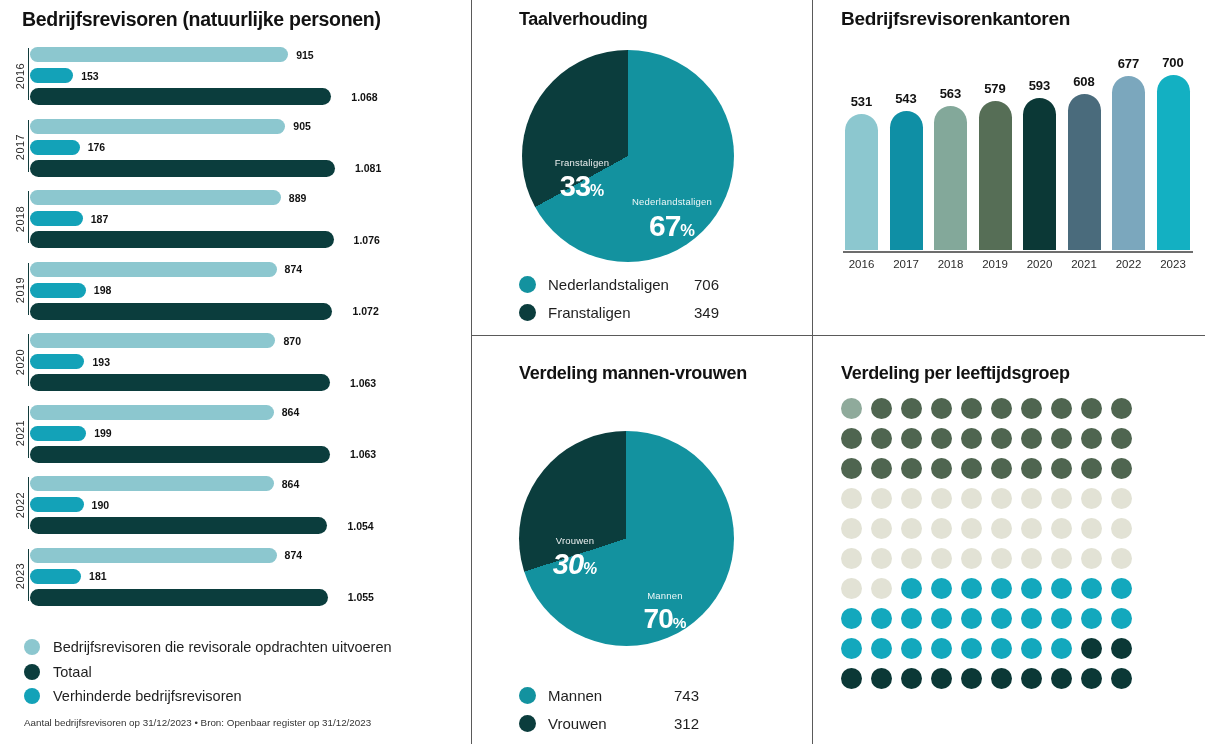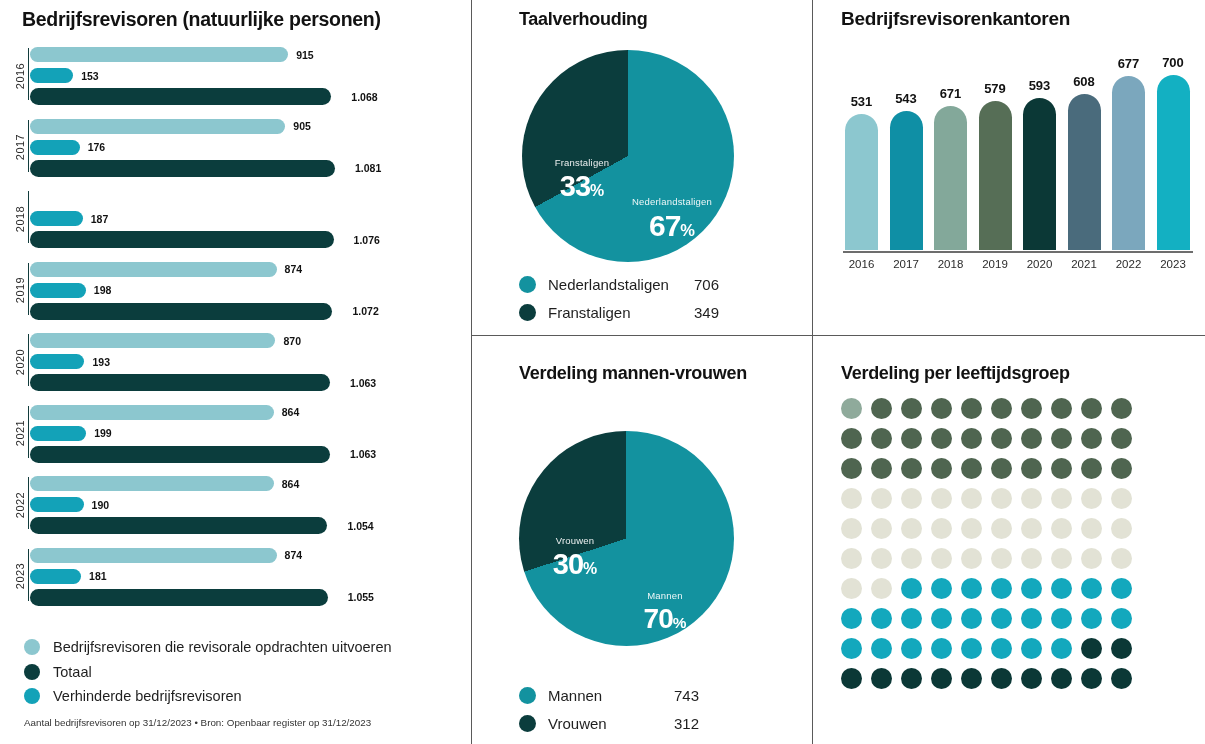--- a/index.html
+++ b/index.html
@@ -126,20 +126,24 @@
             <div class="blabel">176</div>
           </div>
           <div class="brow r2">
             <div class="bar" style="width:305px;background:#0b3d3d;"></div>
             <div class="blabel">1.081</div>
           </div>
         </div>
         <div class="year-group">
           <div class="year-label">2018</div>
           <div class="year-axis"></div>
+          <div class="brow r0">
+            <div class="bar" style="width:250.82793709528215px;background:#8cc7cf;"></div>
+            <div class="blabel">889</div>
+          </div>
           <div class="brow r1">
             <div class="bar" style="width:52.76133209990749px;background:#13a2b8;"></div>
             <div class="blabel">187</div>
           </div>
           <div class="brow r2">
             <div class="bar" style="width:303.5892691951896px;background:#0b3d3d;"></div>
             <div class="blabel">1.076</div>
           </div>
         </div>
         <div class="year-group">
@@ -267,21 +271,21 @@
           <span class="lval">349</span>
         </div>
       </div>
   </div>
 
   <div id="mid-bot">
     <div class="panel-title">Verdeling mannen-vrouwen</div>
     <div class="pie" id="gender-pie" style="left: 47px; top: 95px; width: 215px; height: 215px; background: conic-gradient(rgb(19, 146, 159) 0deg, rgb(19, 146, 159) 252deg, rgb(11, 61, 61) 252deg, rgb(11, 61, 61) 360deg);"></div>
     <div class="pie-txt" style="left:57px;top:200px;width:92px;">
       <div class="pie-name">Vrouwen</div>
-      <div class="pie-pct" style="font-size:29px;margin-top:4px;">
+      <div class="pie-pct" style="font-size:29px;margin-top:4px;font-style:italic;">
         <span>30</span><span class="sm">%</span>
       </div>
     </div>
     <div class="pie-txt" style="left:138px;top:255px;width:110px;">
       <div class="pie-name">Mannen</div>
       <div class="pie-pct" style="font-size:28px;margin-top:4px;">
         <span>70</span><span class="sm">%</span>
       </div>
     </div>
     <div class="legend-pie" id="gender-legend" style="left:47px;top:345px;width:180px;">
@@ -303,21 +307,21 @@
     <div class="colchart" id="col-chart">
         <div class="col-item" style="left: 2px;">
           <div class="col-val">531</div>
           <div class="col-bar" style="height:136.2434210526316px;background:#8cc7cf;"></div>
         </div>
         <div class="col-item" style="left: 46.5px;">
           <div class="col-val">543</div>
           <div class="col-bar" style="height:139.32236842105263px;background:#0f8fa5;"></div>
         </div>
         <div class="col-item" style="left: 91px;">
-          <div class="col-val">671</div>
+          <div class="col-val">563</div>
           <div class="col-bar" style="height:144.45394736842107px;background:#83a89a;"></div>
         </div>
         <div class="col-item" style="left: 135.5px;">
           <div class="col-val">579</div>
           <div class="col-bar" style="height:148.55921052631578px;background:#566e56;"></div>
         </div>
         <div class="col-item" style="left: 180px;">
           <div class="col-val">593</div>
           <div class="col-bar" style="height:152.1513157894737px;background:#0b3836;"></div>
         </div>

